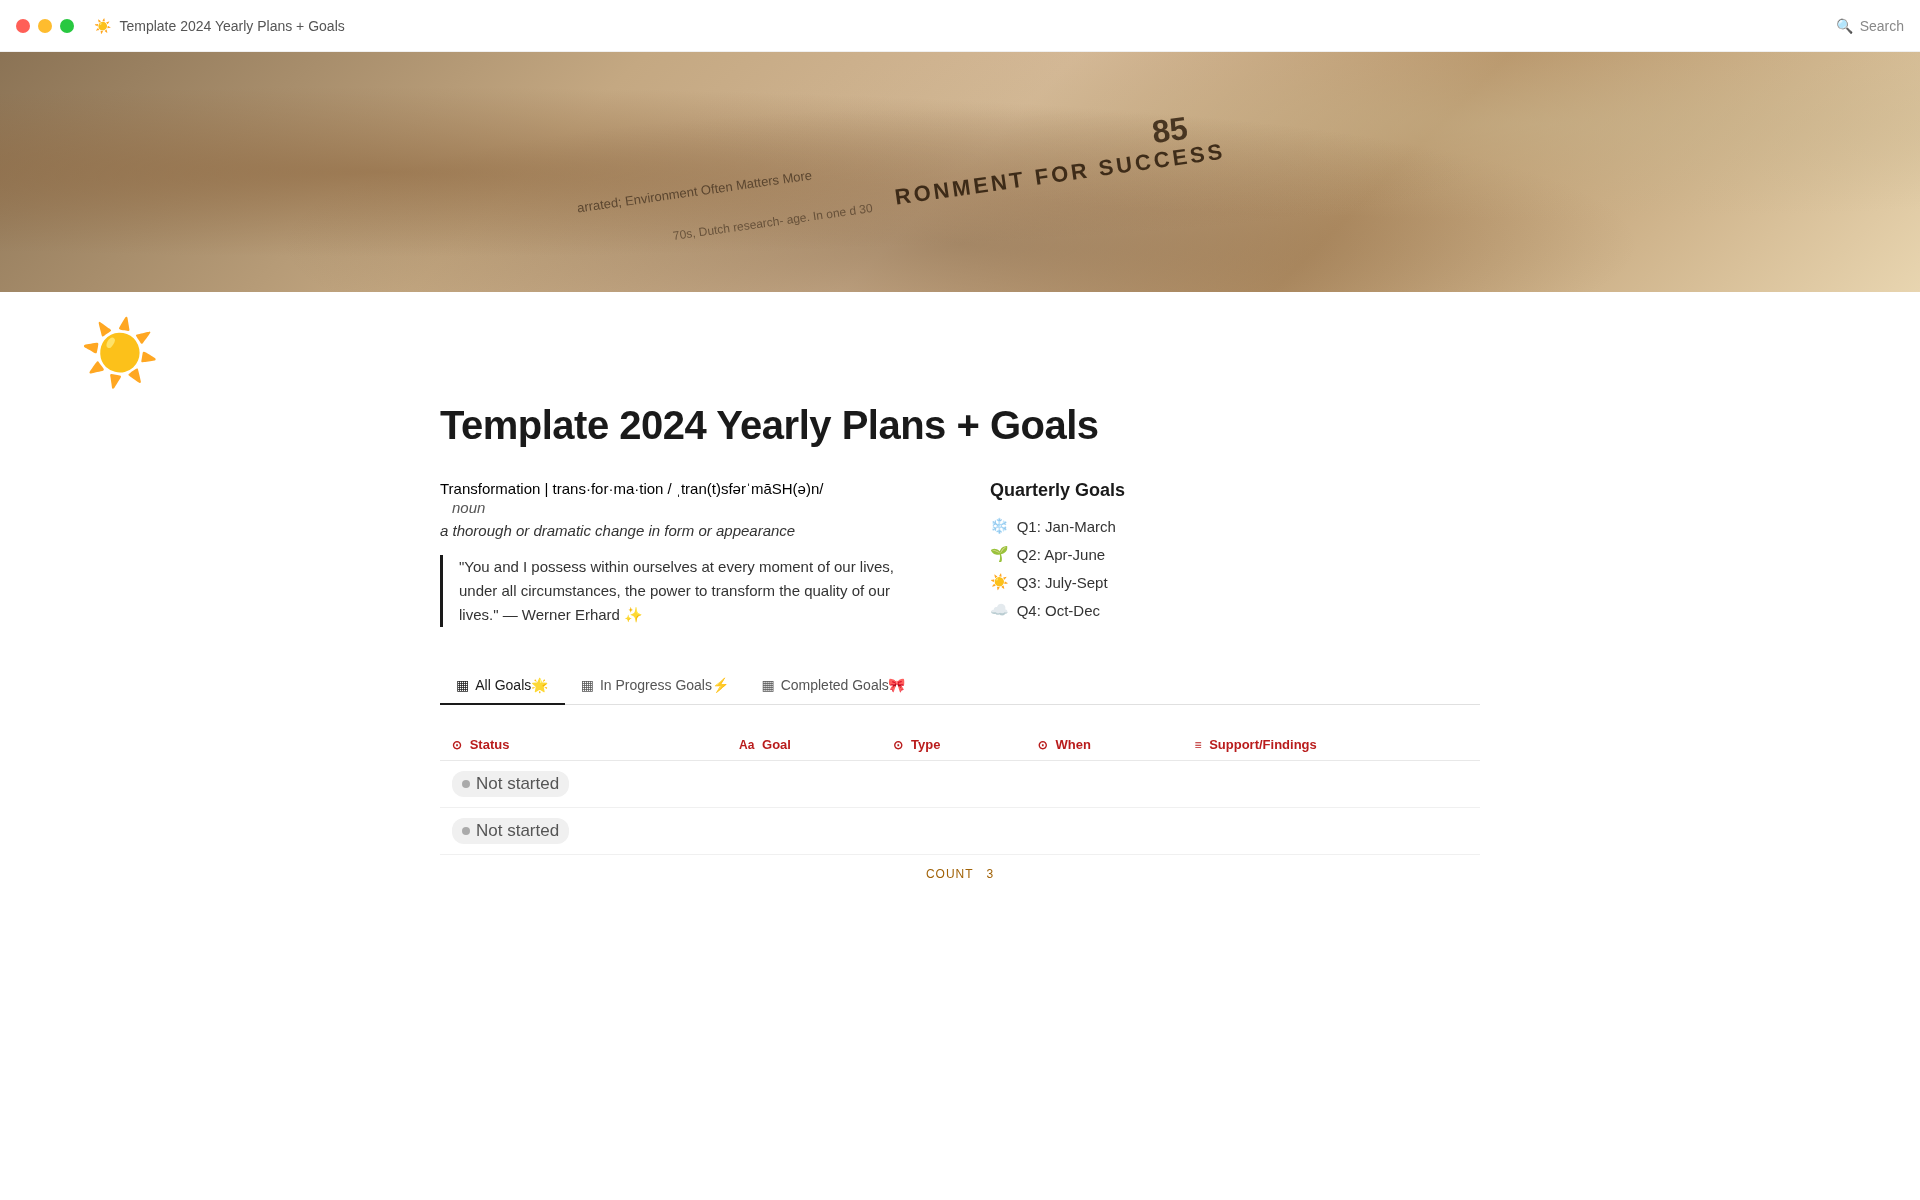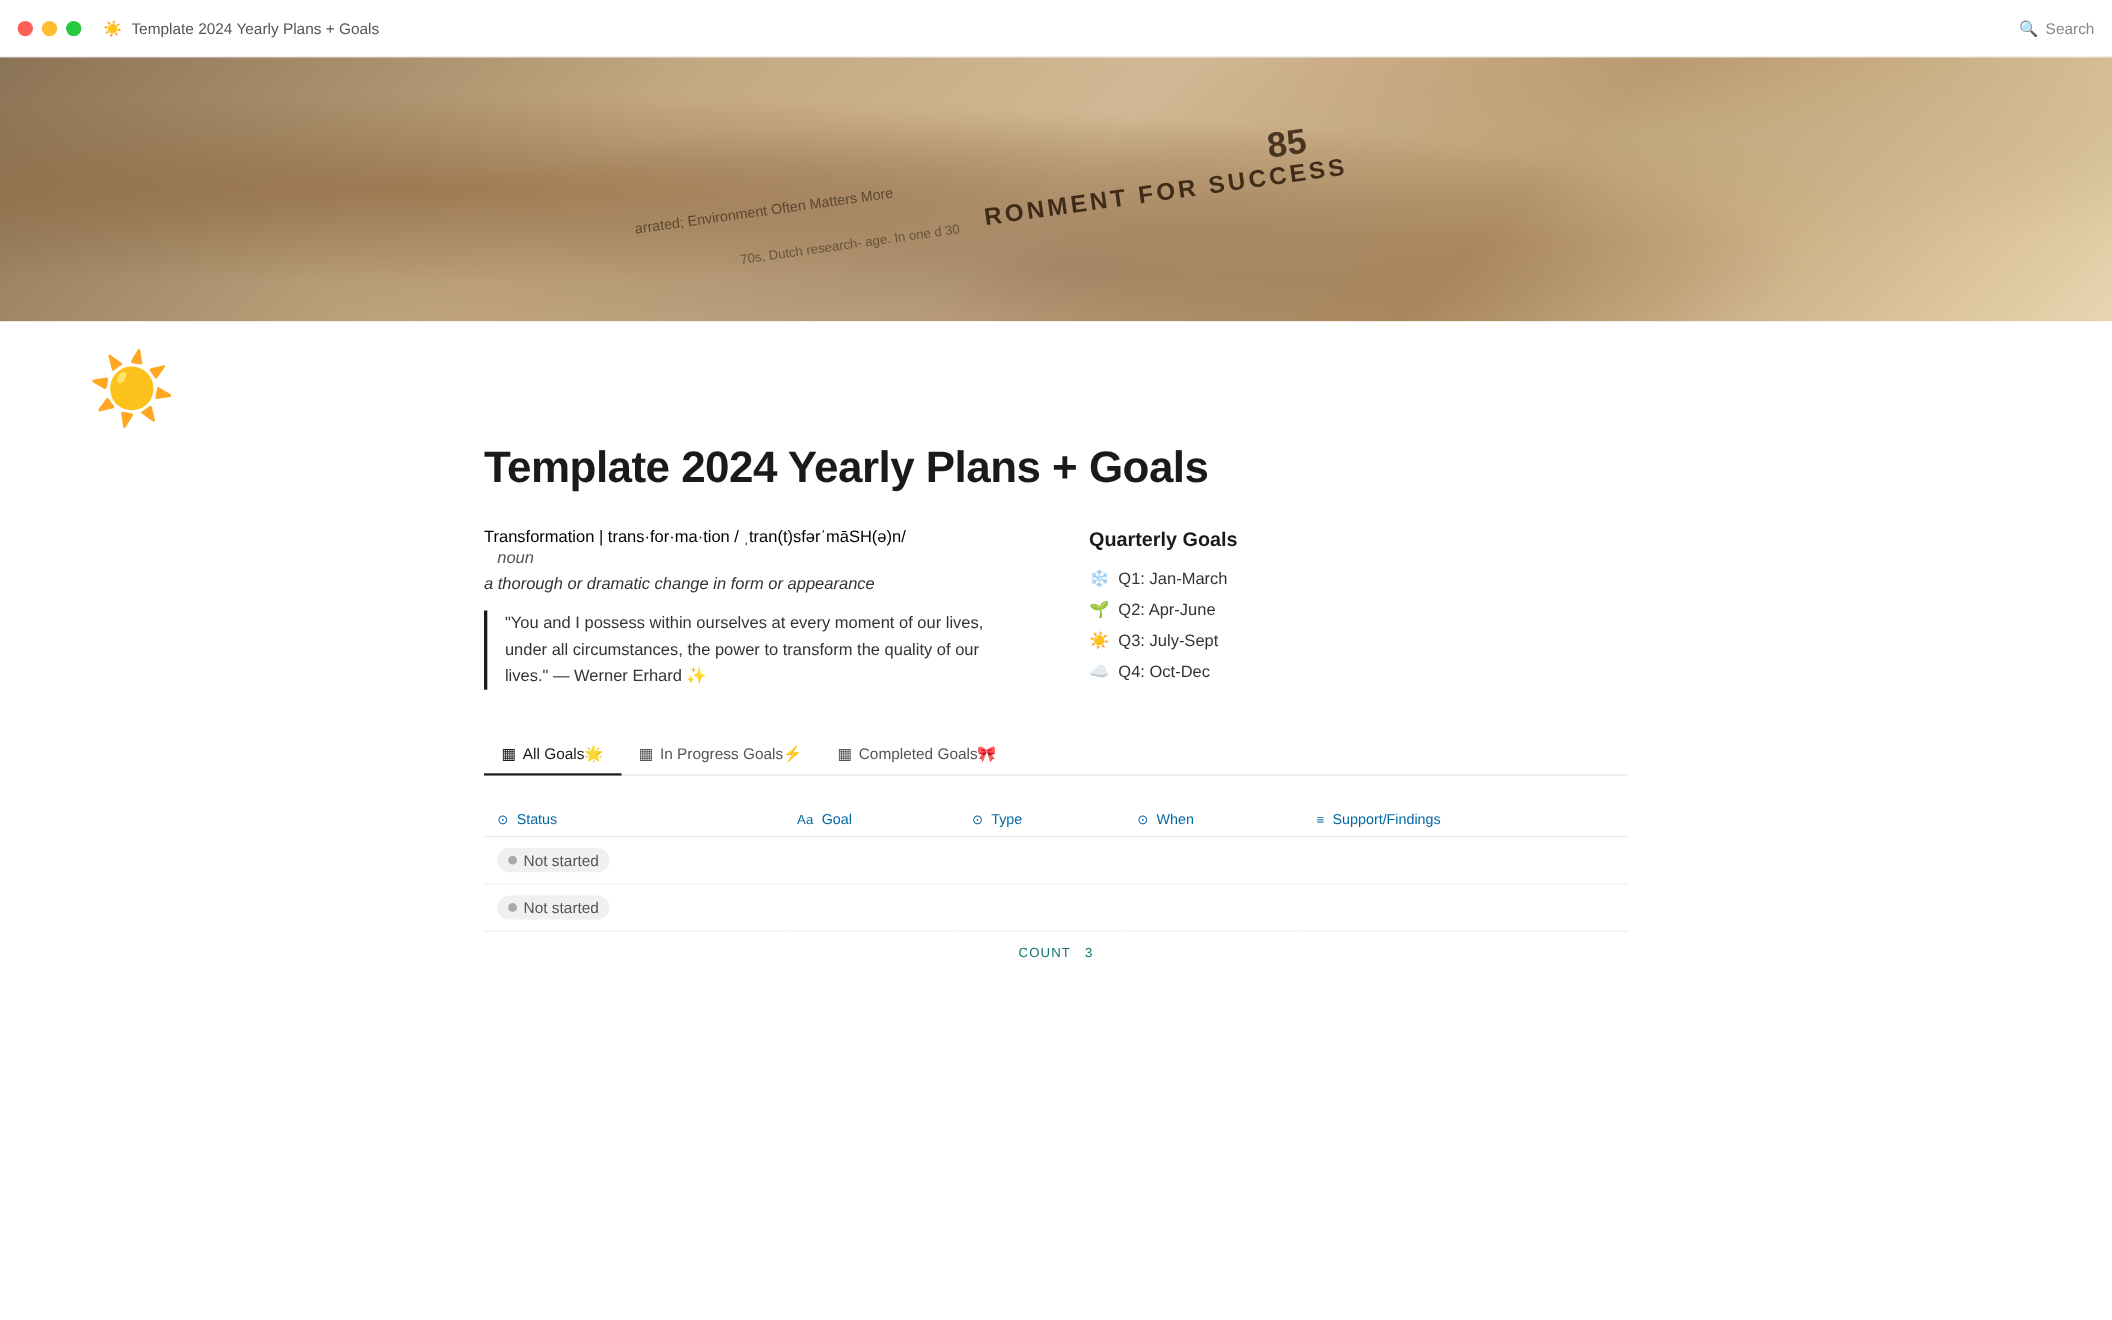--- a/index.html
+++ b/index.html
@@ -211,56 +211,56 @@
     }
 
     
     .goals-table {
       width: 100%;
       border-collapse: collapse;
     }
     .goals-table th {
       text-align: left;
       font-size: 13px;
-      font-weight: 400;
-      color: #0369a1;
+      font-weight: 700;
+      color: #b91c1c;
       padding: 8px 12px;
       border-bottom: 1px solid #e8e8e8;
     }
     .goals-table th .col-icon {
       margin-right: 4px;
       font-size: 12px;
     }
     .goals-table td {
       padding: 10px 12px;
       border-bottom: 1px solid #f0f0f0;
       font-size: 14px;
     }
     .status-badge {
       display: inline-flex;
       align-items: center;
       gap: 6px;
       background: #f0f0f0;
       border-radius: 12px;
       padding: 3px 10px;
-      font-size: 14px;
+      font-size: 17px;
       color: #555;
     }
     .status-dot {
       width: 8px;
       height: 8px;
       border-radius: 50%;
       background: #aaa;
     }
 
     
     .table-count {
       text-align: center;
       font-size: 12px;
-      color: #0f766e;
+      color: #a16207;
       letter-spacing: 1px;
       text-transform: uppercase;
       margin-top: 12px;
     }
 
     
     .hero-shape1 {
       position: absolute;
       top: 0; left: 0; right: 0; bottom: 0;
       background: 

